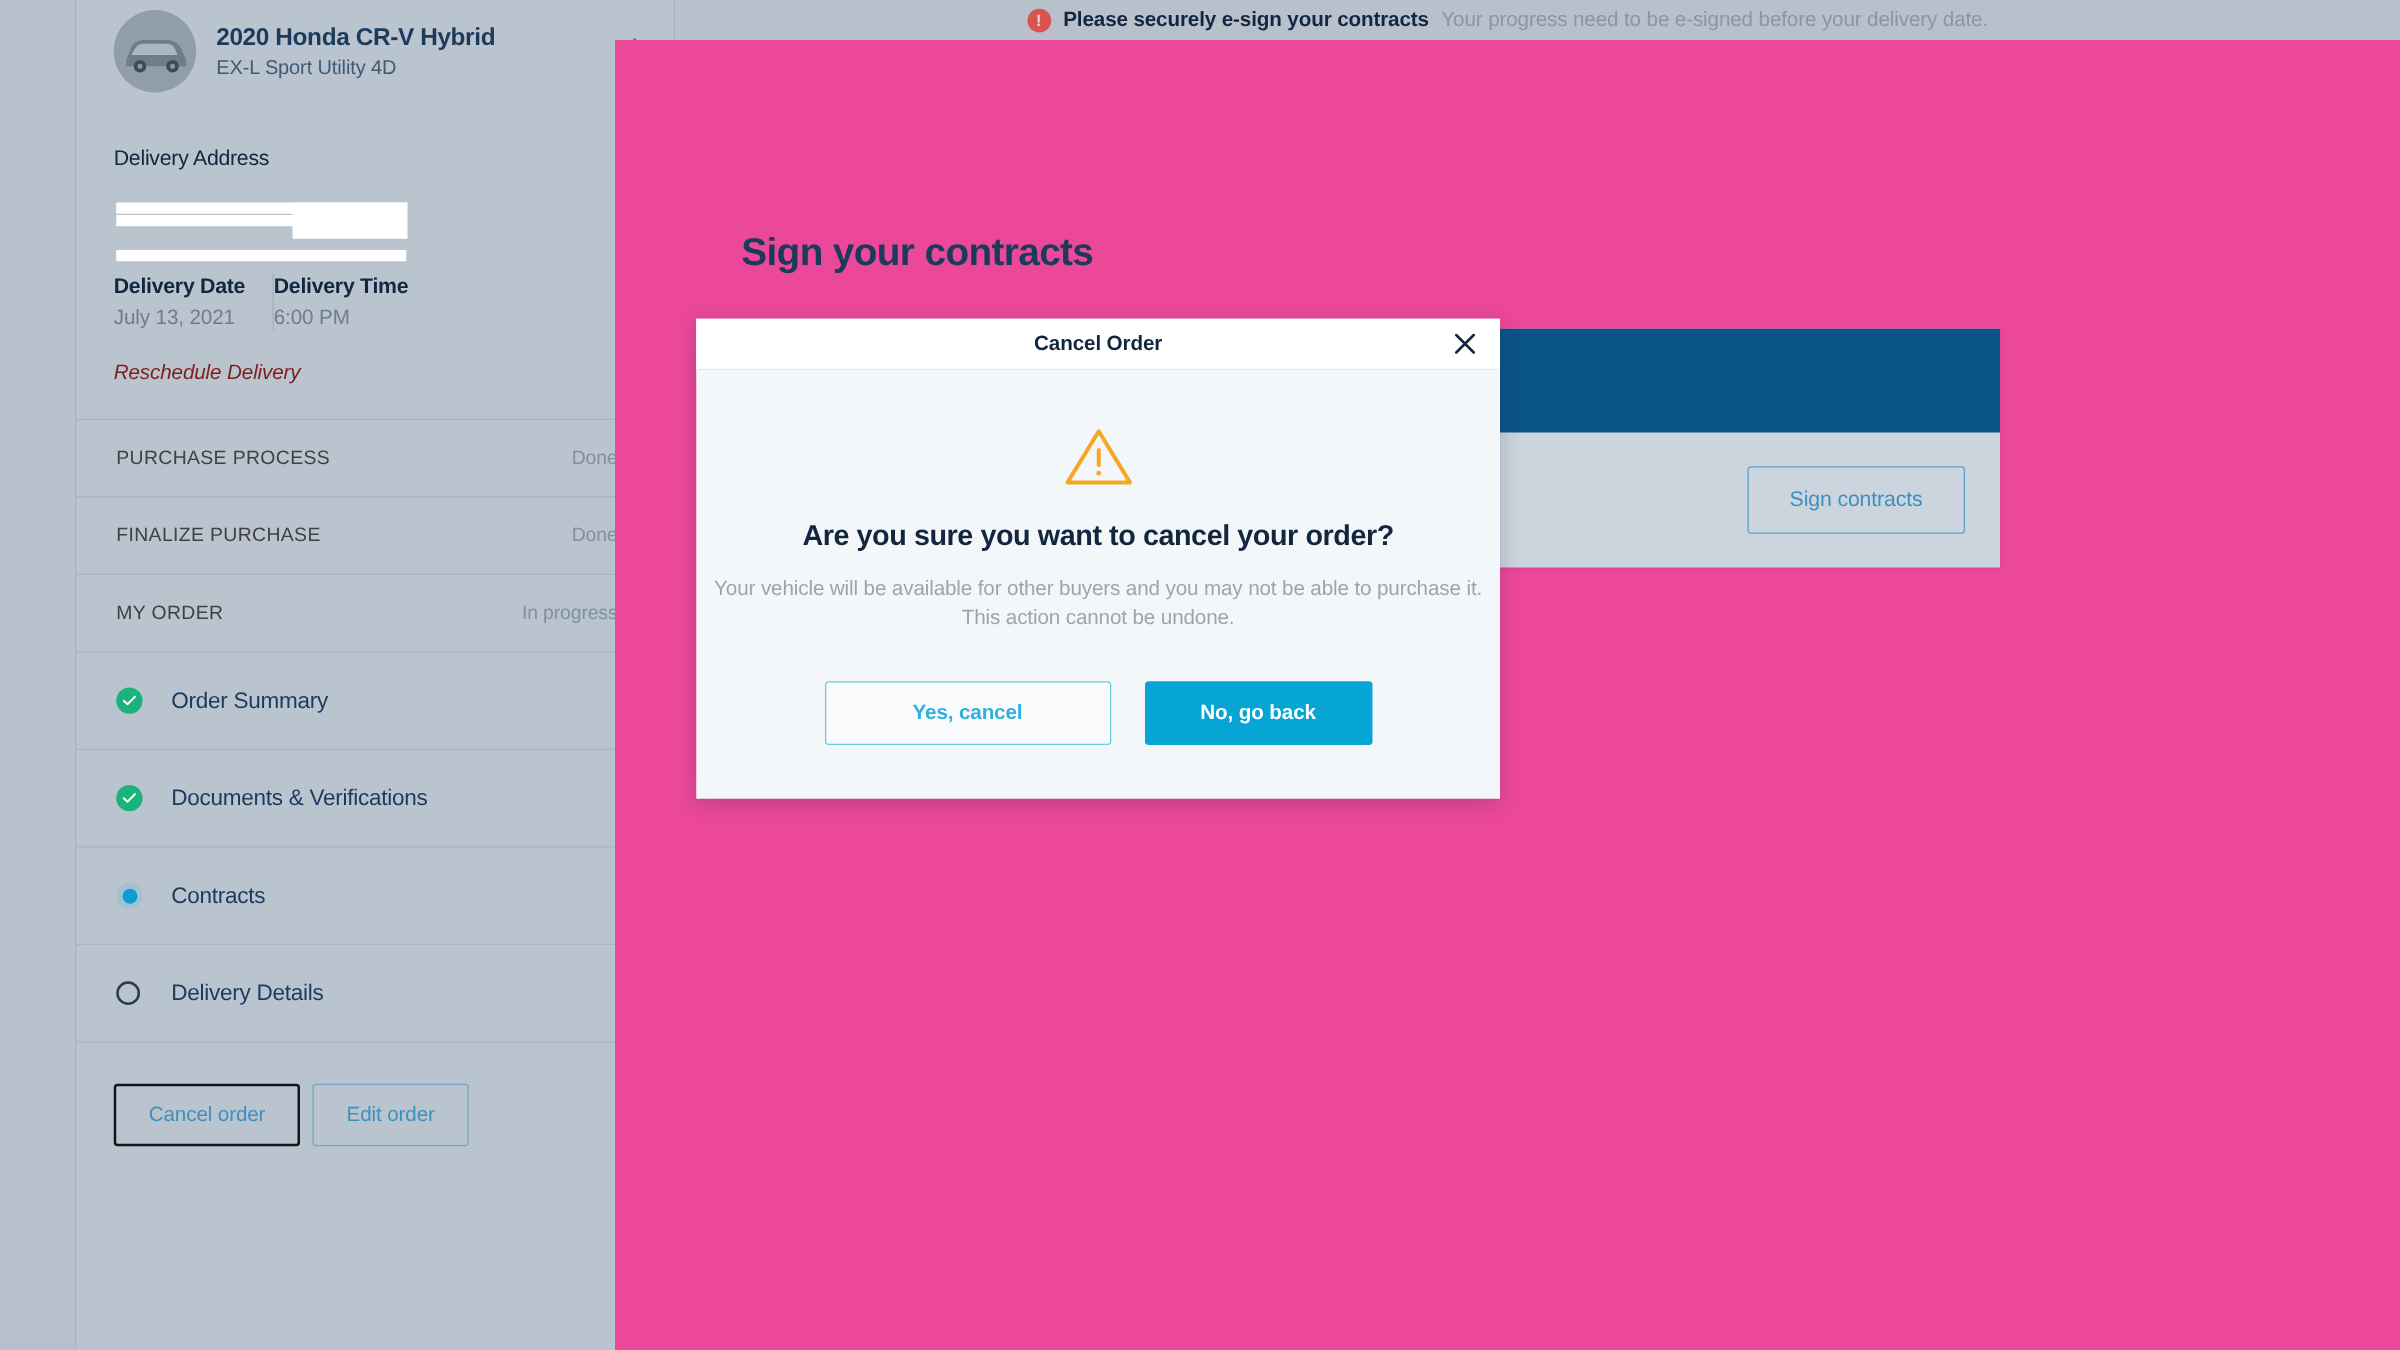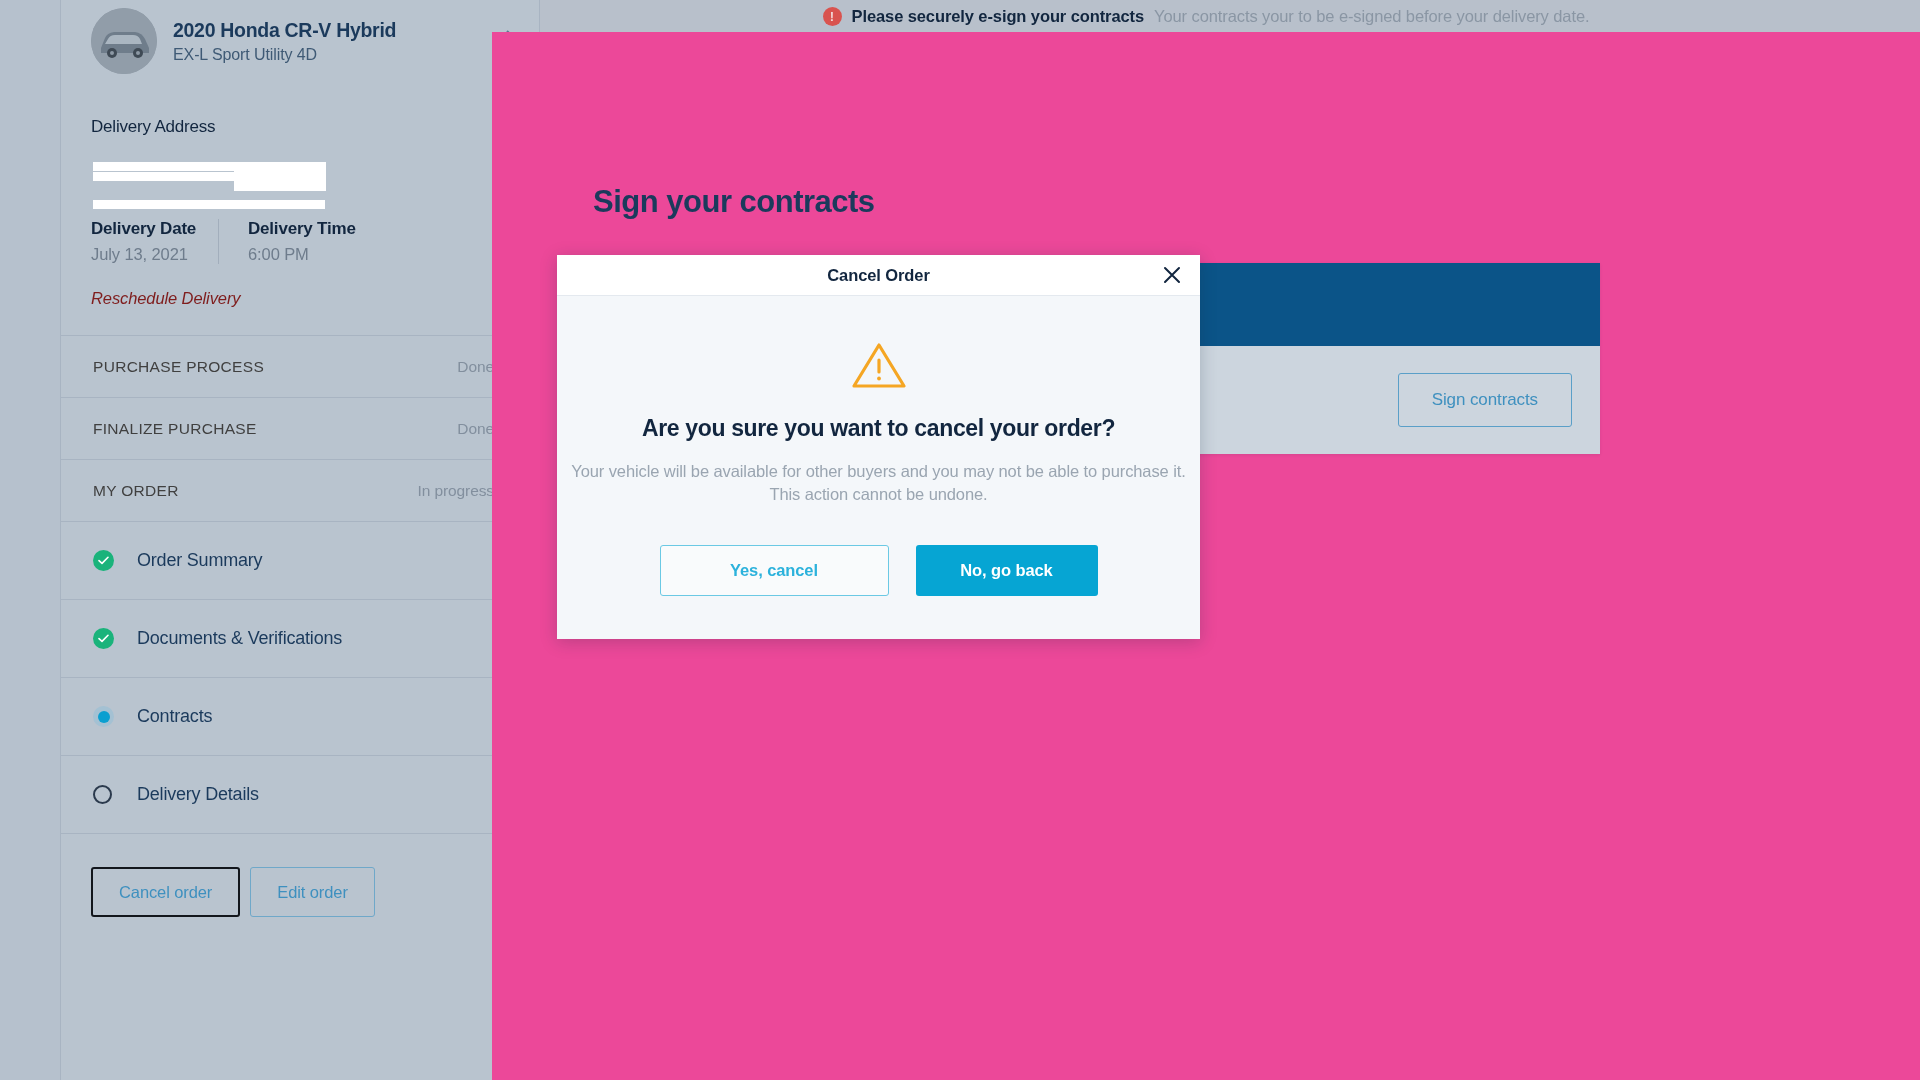--- a/index.html
+++ b/index.html
@@ -122,21 +122,21 @@
   .rbar-2 { left: 2px;  top: 21px; width: 176px; height: 9px; }
   .rbar-3 { left: 143px; top: 11px; width: 92px;  height: 29px; }
   .rbar-4 { left: 2px;  top: 49px; width: 232px; height: 9px; }
 
   .dt-row {
     display: flex;
     padding: 10px 30px 0 30px;
   }
   .dt-col { flex: none; }
   .dt-col.first { width: 127px; }
-  .dt-col.second { padding-left: 29px; border-left: 1px solid #a2aebc; }
+  .dt-col.second { border-left: 1px solid #a2aebc; }
   .dt-head {
     font-size: 17px;
     font-weight: bold;
     color: #12263f;
     letter-spacing: -0.2px;
   }
   .dt-val {
     font-size: 16.5px;
     color: #6e7c8c;
     margin-top: 6px;
@@ -392,21 +392,21 @@
 </head>
 <body>
 
 <div id="app">
 
   <div class="left-strip"></div>
 
   <div class="alert-banner">
     <span class="alert-icon">!</span>
     <span class="alert-strong">Please securely e-sign your contracts</span>
-    <span class="alert-sub">Your contracts your to be e-signed before your delivery date.</span>
+    <span class="alert-sub">Your progress need to be e-signed before your delivery date.</span>
   </div>
 
   <aside class="sidebar">
 
     <div class="vehicle-card">
       <div class="vehicle-thumb">
         <svg width="66" height="66" viewBox="0 0 66 66" aria-hidden="true">
           <circle cx="33" cy="33" r="33" fill="#919da9"></circle>
           <path d="M10 40 L14 30 Q16 25 23 24 L44 24 Q51 25 54 31 L58 40 L58 45 L10 45 Z" fill="#6f7d8b"></path>
           <path d="M17 31 Q19 27 24 27 L42 27 Q47 27 49 31 L51 36 L14 36 Z" fill="#aab6c1"></path>

